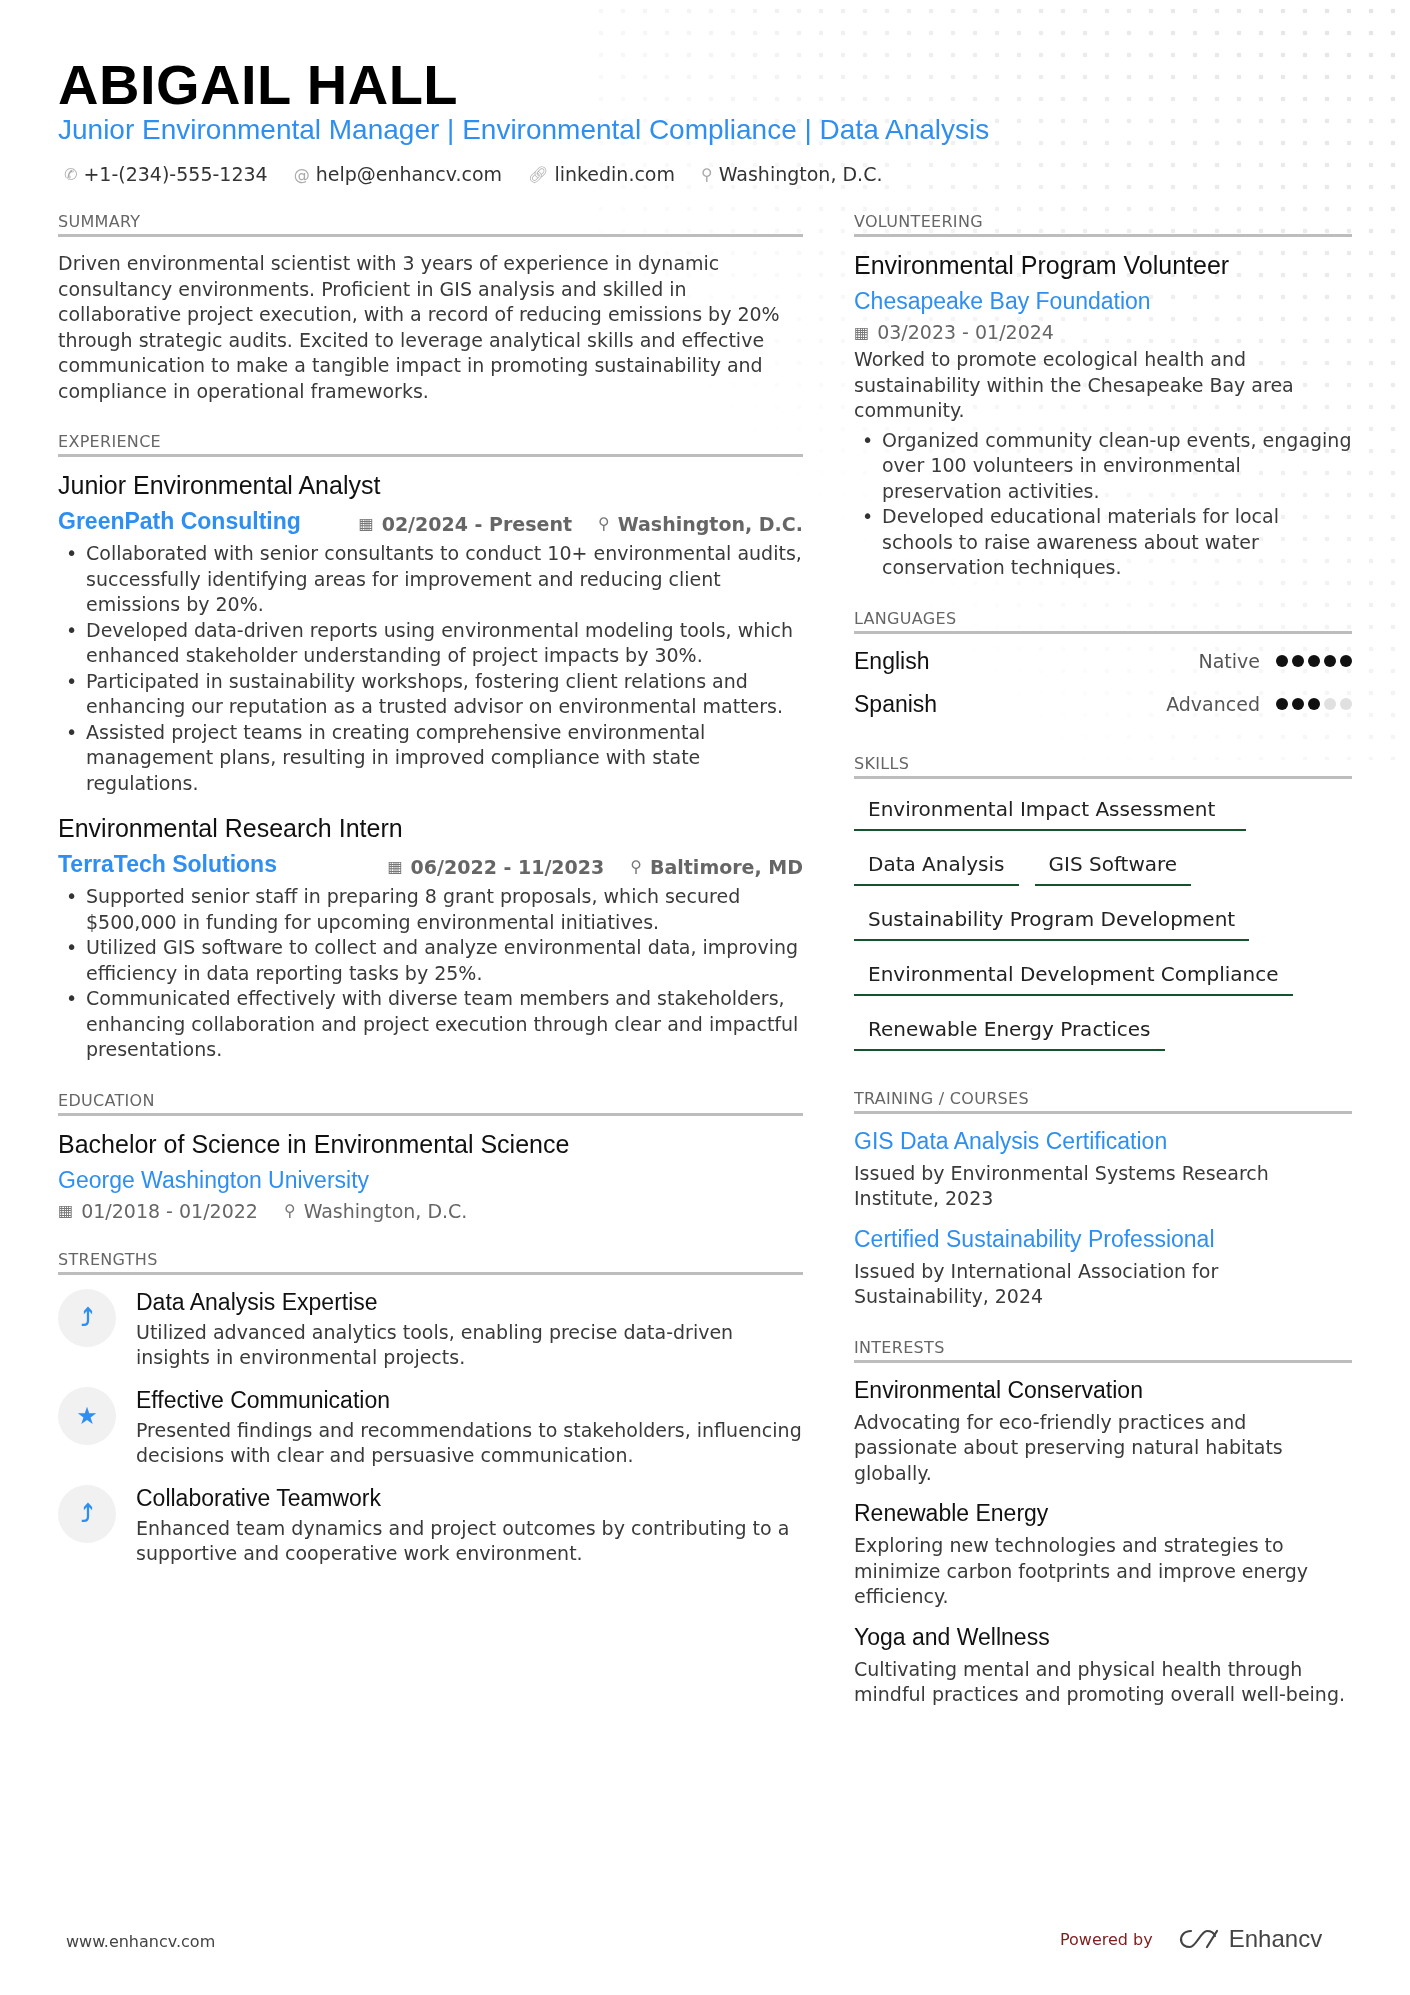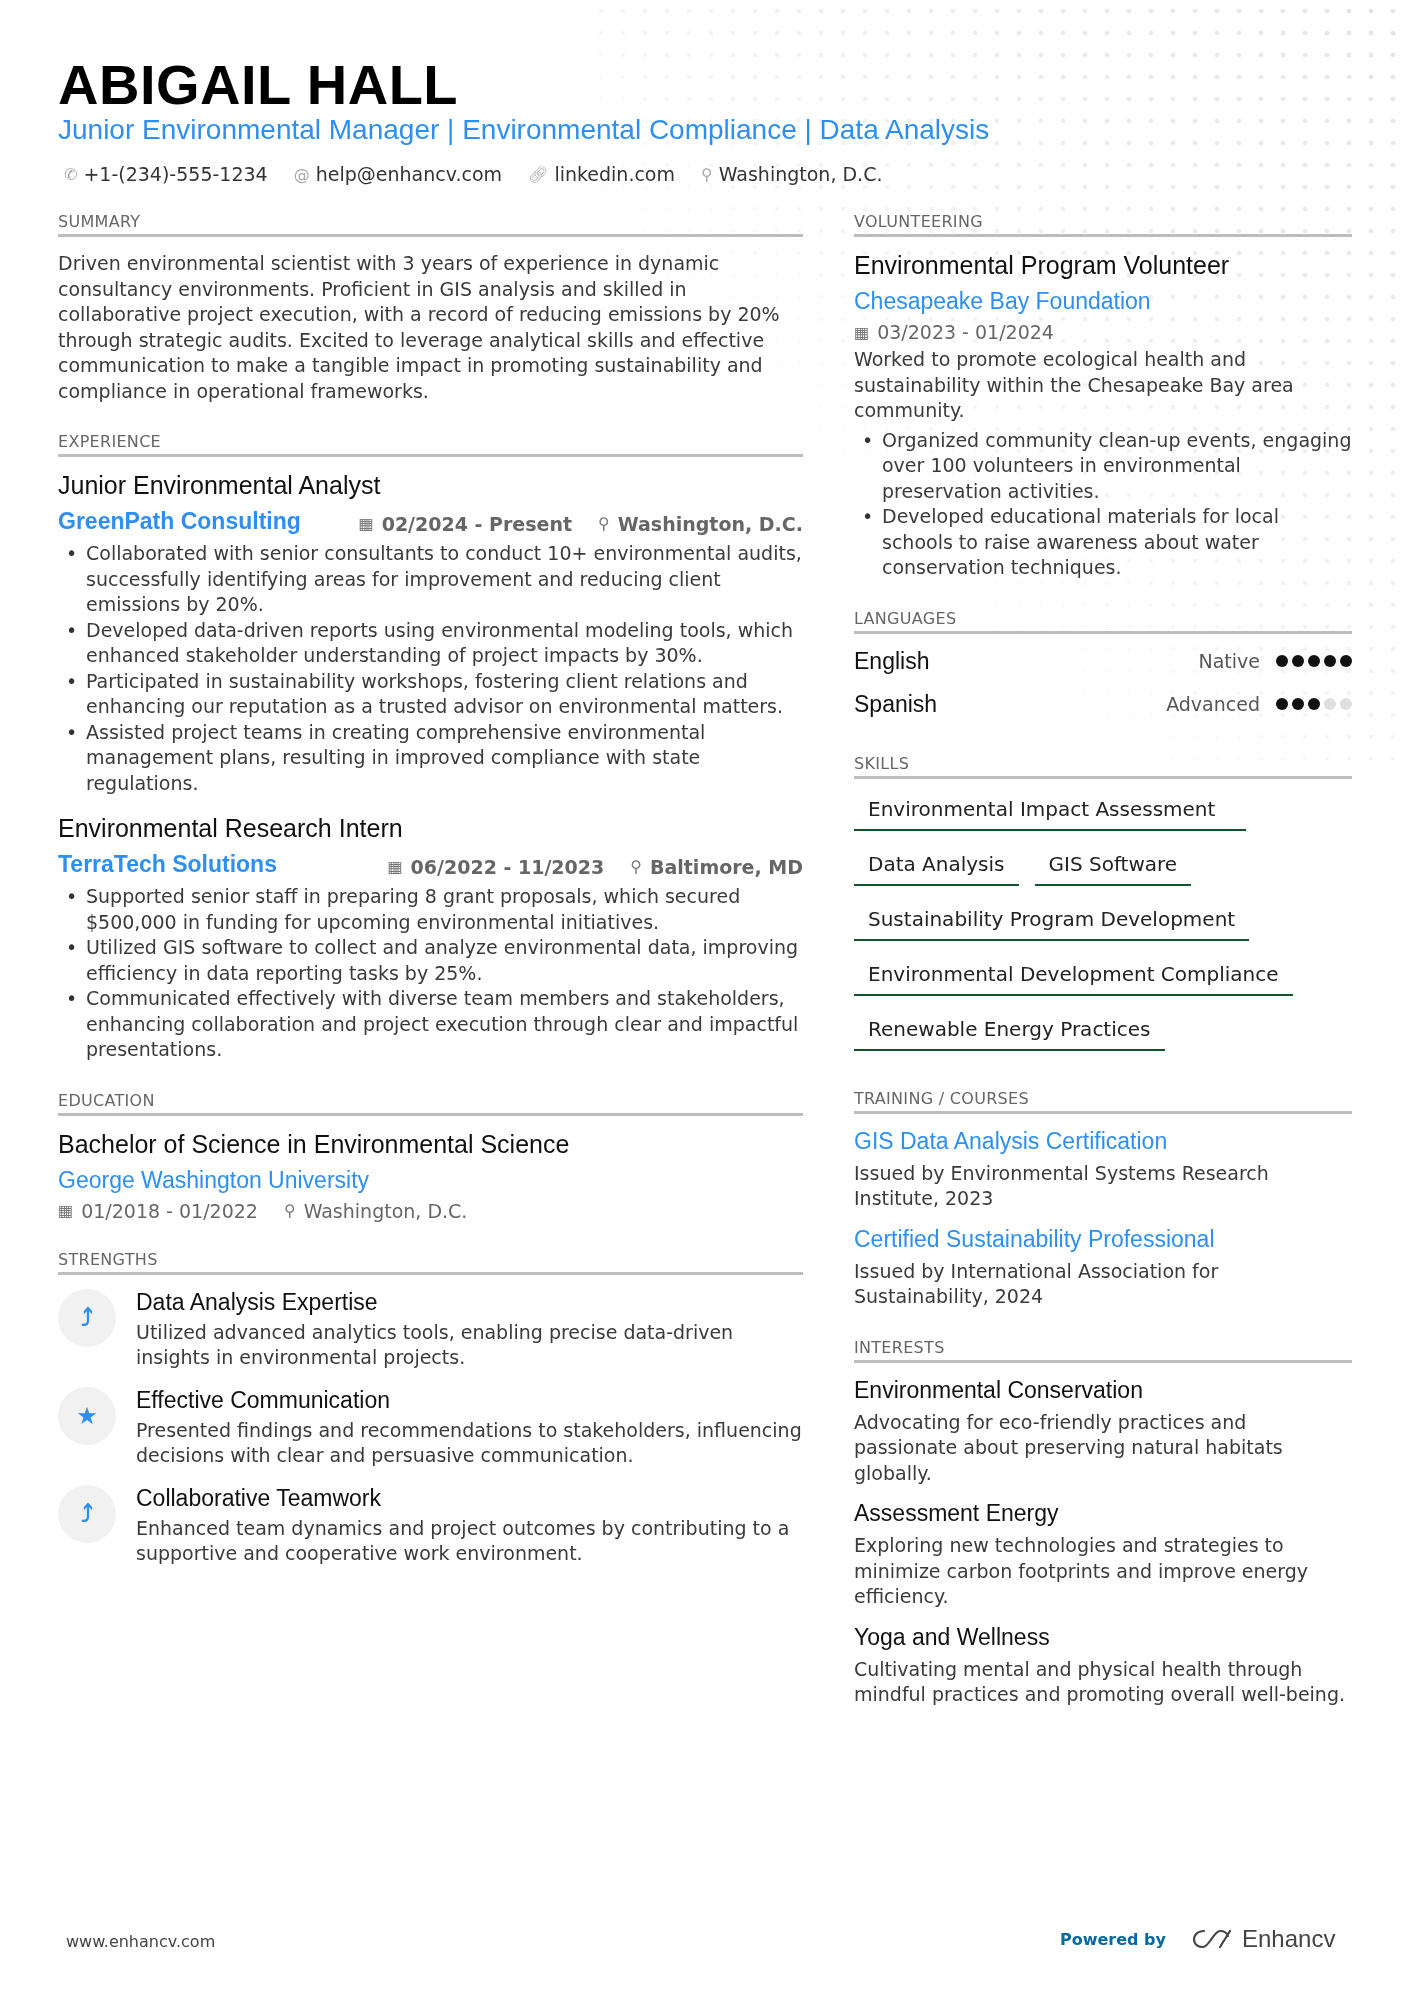--- a/index.html
+++ b/index.html
@@ -50,21 +50,21 @@
   .dotsr span.off { background: #e0e0e0; }
 
   .skills { display: flex; flex-wrap: wrap; column-gap: 16px; row-gap: 17px; }
   .skill { font-size: 20px; color: #222; padding: 4px 14px 8px 14px; border-bottom: 2px solid #14532d; }
 
   .course-title { font-family: "Liberation Sans", sans-serif; font-size: 23px; color: #2e8ff2; margin-bottom: 6px; }
   .int-title { font-family: "Liberation Sans", sans-serif; font-size: 23px; color: #111; margin-bottom: 6px; }
 
   .footer-left { position: absolute; left: 66px; top: 1932px; font-size: 16px; color: #444; }
   .footer-right { position: absolute; left: 1060px; top: 1925px; display: flex; align-items: center; gap: 24px; }
-  .powered { font-size: 16px; color: #0369a1; font-weight: bold; }
+  .powered { font-size: 16px; color: #7f1d1d; }
   .brand { display: flex; align-items: center; gap: 8px; font-size: 24px; color: #444; font-family: "Liberation Sans", sans-serif; }
 </style>
 </head>
 <body>
 
 <div class="dots"></div>
 
 <div class="page">
   <h1 class="name">ABIGAIL HALL</h1>
   <div class="title">Junior Environmental Manager | Environmental Compliance | Data Analysis</div>
@@ -257,21 +257,21 @@
       </div>
     </section>
 
     <section class="mt">
       <div class="sec-h">INTERESTS</div>
       <div style="margin-bottom:14px">
         <div class="int-title">Environmental Conservation</div>
         <div class="para">Advocating for eco-friendly practices and passionate about preserving natural habitats globally.</div>
       </div>
       <div style="margin-bottom:14px">
-        <div class="int-title">Assessment Energy</div>
+        <div class="int-title">Renewable Energy</div>
         <div class="para">Exploring new technologies and strategies to minimize carbon footprints and improve energy efficiency.</div>
       </div>
       <div>
         <div class="int-title">Yoga and Wellness</div>
         <div class="para">Cultivating mental and physical health through mindful practices and promoting overall well-being.</div>
       </div>
     </section>
   </div>
 
   <div class="footer-left">www.enhancv.com</div>

